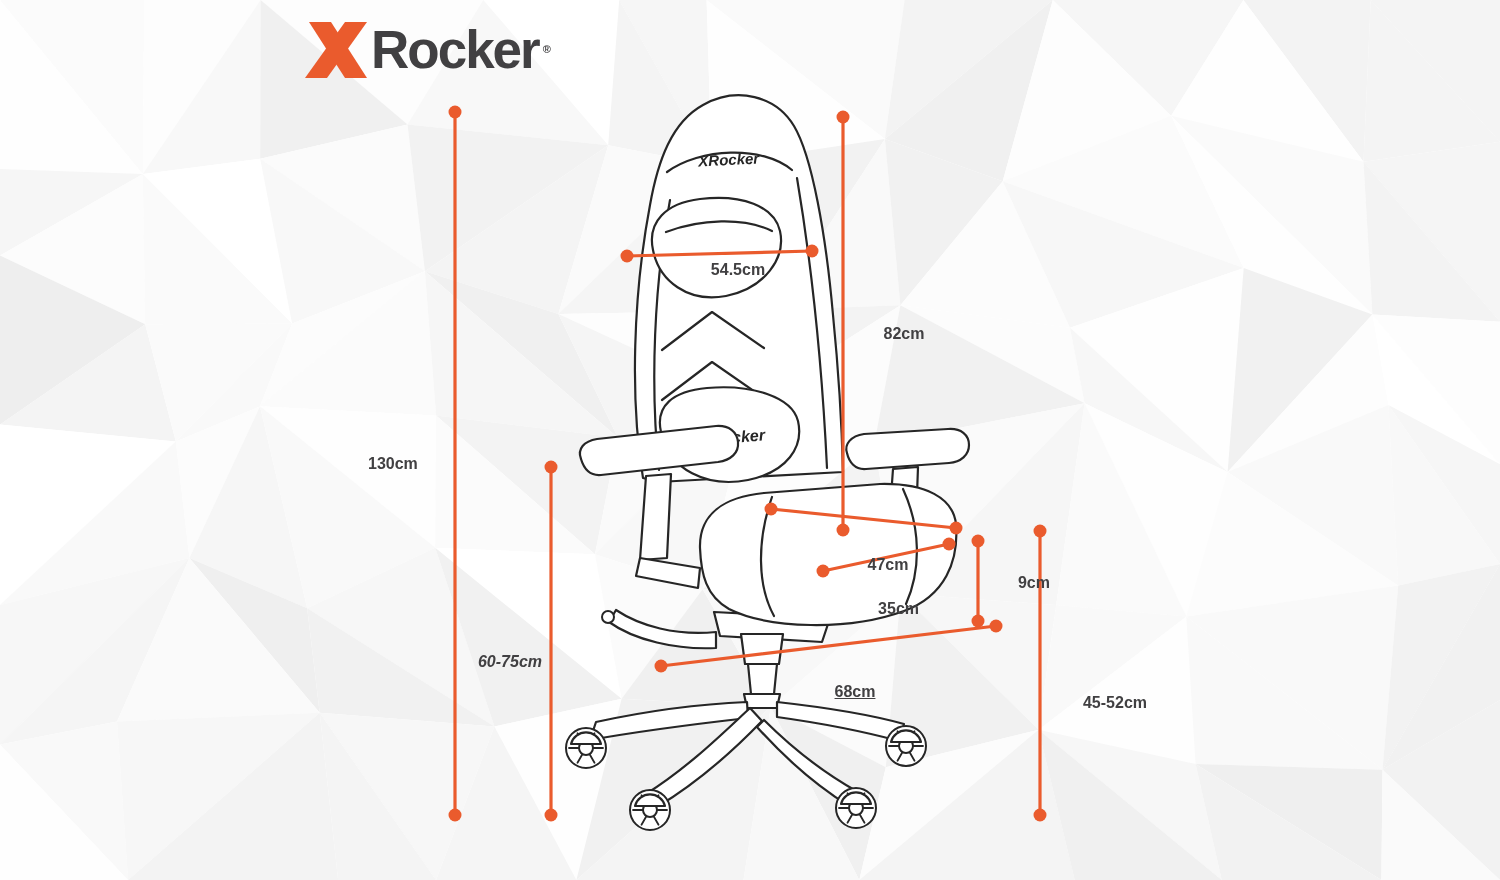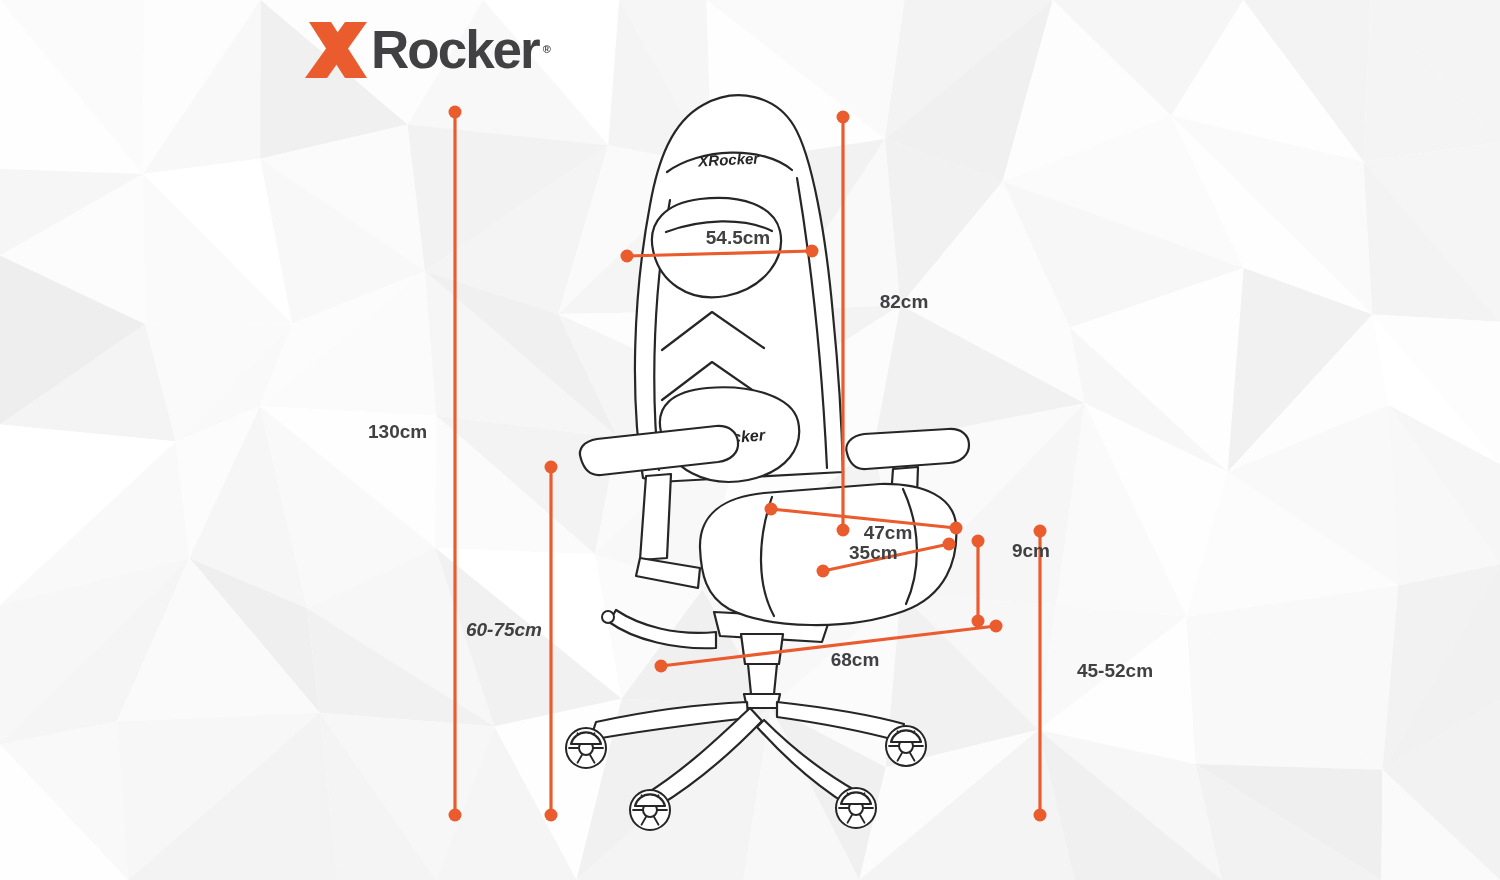--- a/index.html
+++ b/index.html
@@ -10,22 +10,22 @@
   }
   .stage{position:absolute;left:0;top:0;width:1500px;height:880px;}
   
   .logo{position:absolute;left:305px;top:22px;display:flex;align-items:center;gap:4px;z-index:5;}
   .logo-x{display:block;}
   .logo-x polygon{fill:var(--accent);}
   .logo-name{font-size:53px;font-weight:700;color:var(--ink);letter-spacing:-2px;line-height:0.95;}
   .logo-reg{font-size:11px;font-weight:700;color:var(--ink);margin-bottom:3px;}
   
   .dim-label{
-    position:absolute;font-size:19px;font-weight:700;color:var(--ink);
-    white-space:nowrap;z-index:4;
+    position:absolute;font-size:16px;font-weight:700;color:var(--ink);
+    white-space:nowrap;z-index:4;margin-top:34px;
   }
   
   .chair path{stroke:#262626;stroke-width:2.2;fill:none;stroke-linejoin:round;stroke-linecap:round;}
   .chair .w{fill:#ffffff;}
   .chair line{stroke:#262626;stroke-width:1.8;stroke-linecap:round;}
   .chair circle{stroke:#262626;stroke-width:2;fill:#ffffff;}
   .brandtext{
     font-family:"Liberation Sans",sans-serif;font-style:italic;font-weight:700;
     fill:#262626;text-anchor:middle;stroke:none;
   }
@@ -286,18 +286,18 @@
     </svg>
     <span class="logo-name">Rocker</span>
     <span class="logo-reg">®</span>
   </div>
 
   <div class="dim-label" style="left:368px;top:421px;width:76px;text-align:left;">130cm</div>
   <div class="dim-label" style="left:452px;top:619px;width:90px;text-align:right;font-style:italic;">60-75cm</div>
   <div class="dim-label" style="left:693px;top:227px;width:90px;text-align:center;">54.5cm</div>
   <div class="dim-label" style="left:864px;top:291px;width:80px;text-align:center;">82cm</div>
   <div class="dim-label" style="left:853px;top:522px;width:70px;text-align:center;">47cm</div>
-  <div class="dim-label" style="left:849px;top:542px;width:70px;text-align:left;">35cm</div>
+  <div class="dim-label" style="left:849px;top:566px;width:70px;text-align:right;">35cm</div>
   <div class="dim-label" style="left:990px;top:540px;width:60px;text-align:right;">9cm</div>
-  <div class="dim-label" style="left:818px;top:649px;width:74px;text-align:center;">68cm</div>
+  <div class="dim-label" style="left:818px;top:649px;width:74px;text-align:center;text-decoration:underline;">68cm</div>
   <div class="dim-label" style="left:1060px;top:660px;width:110px;text-align:center;">45-52cm</div>
 
 </div>
 
 </body></html>

